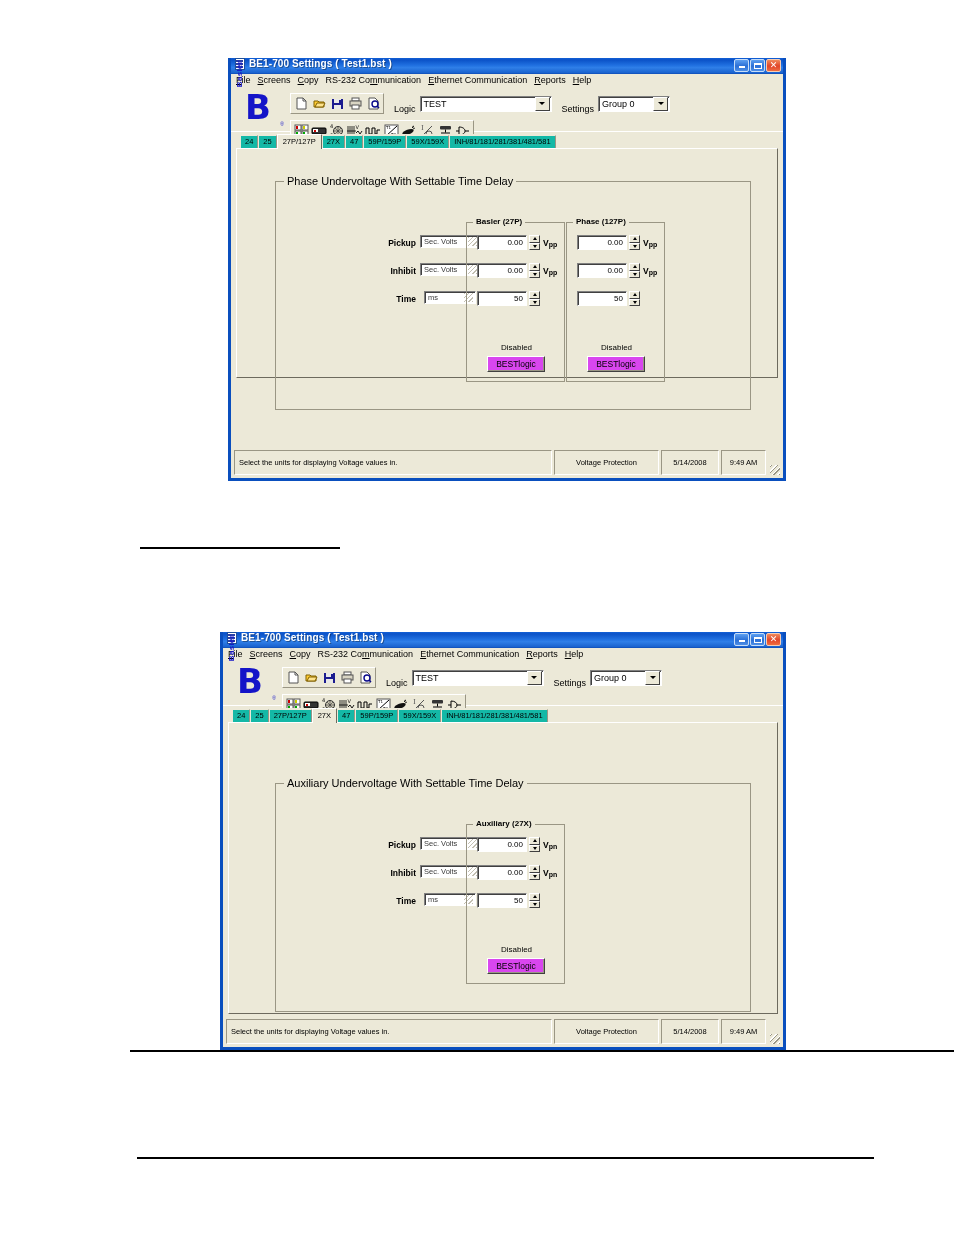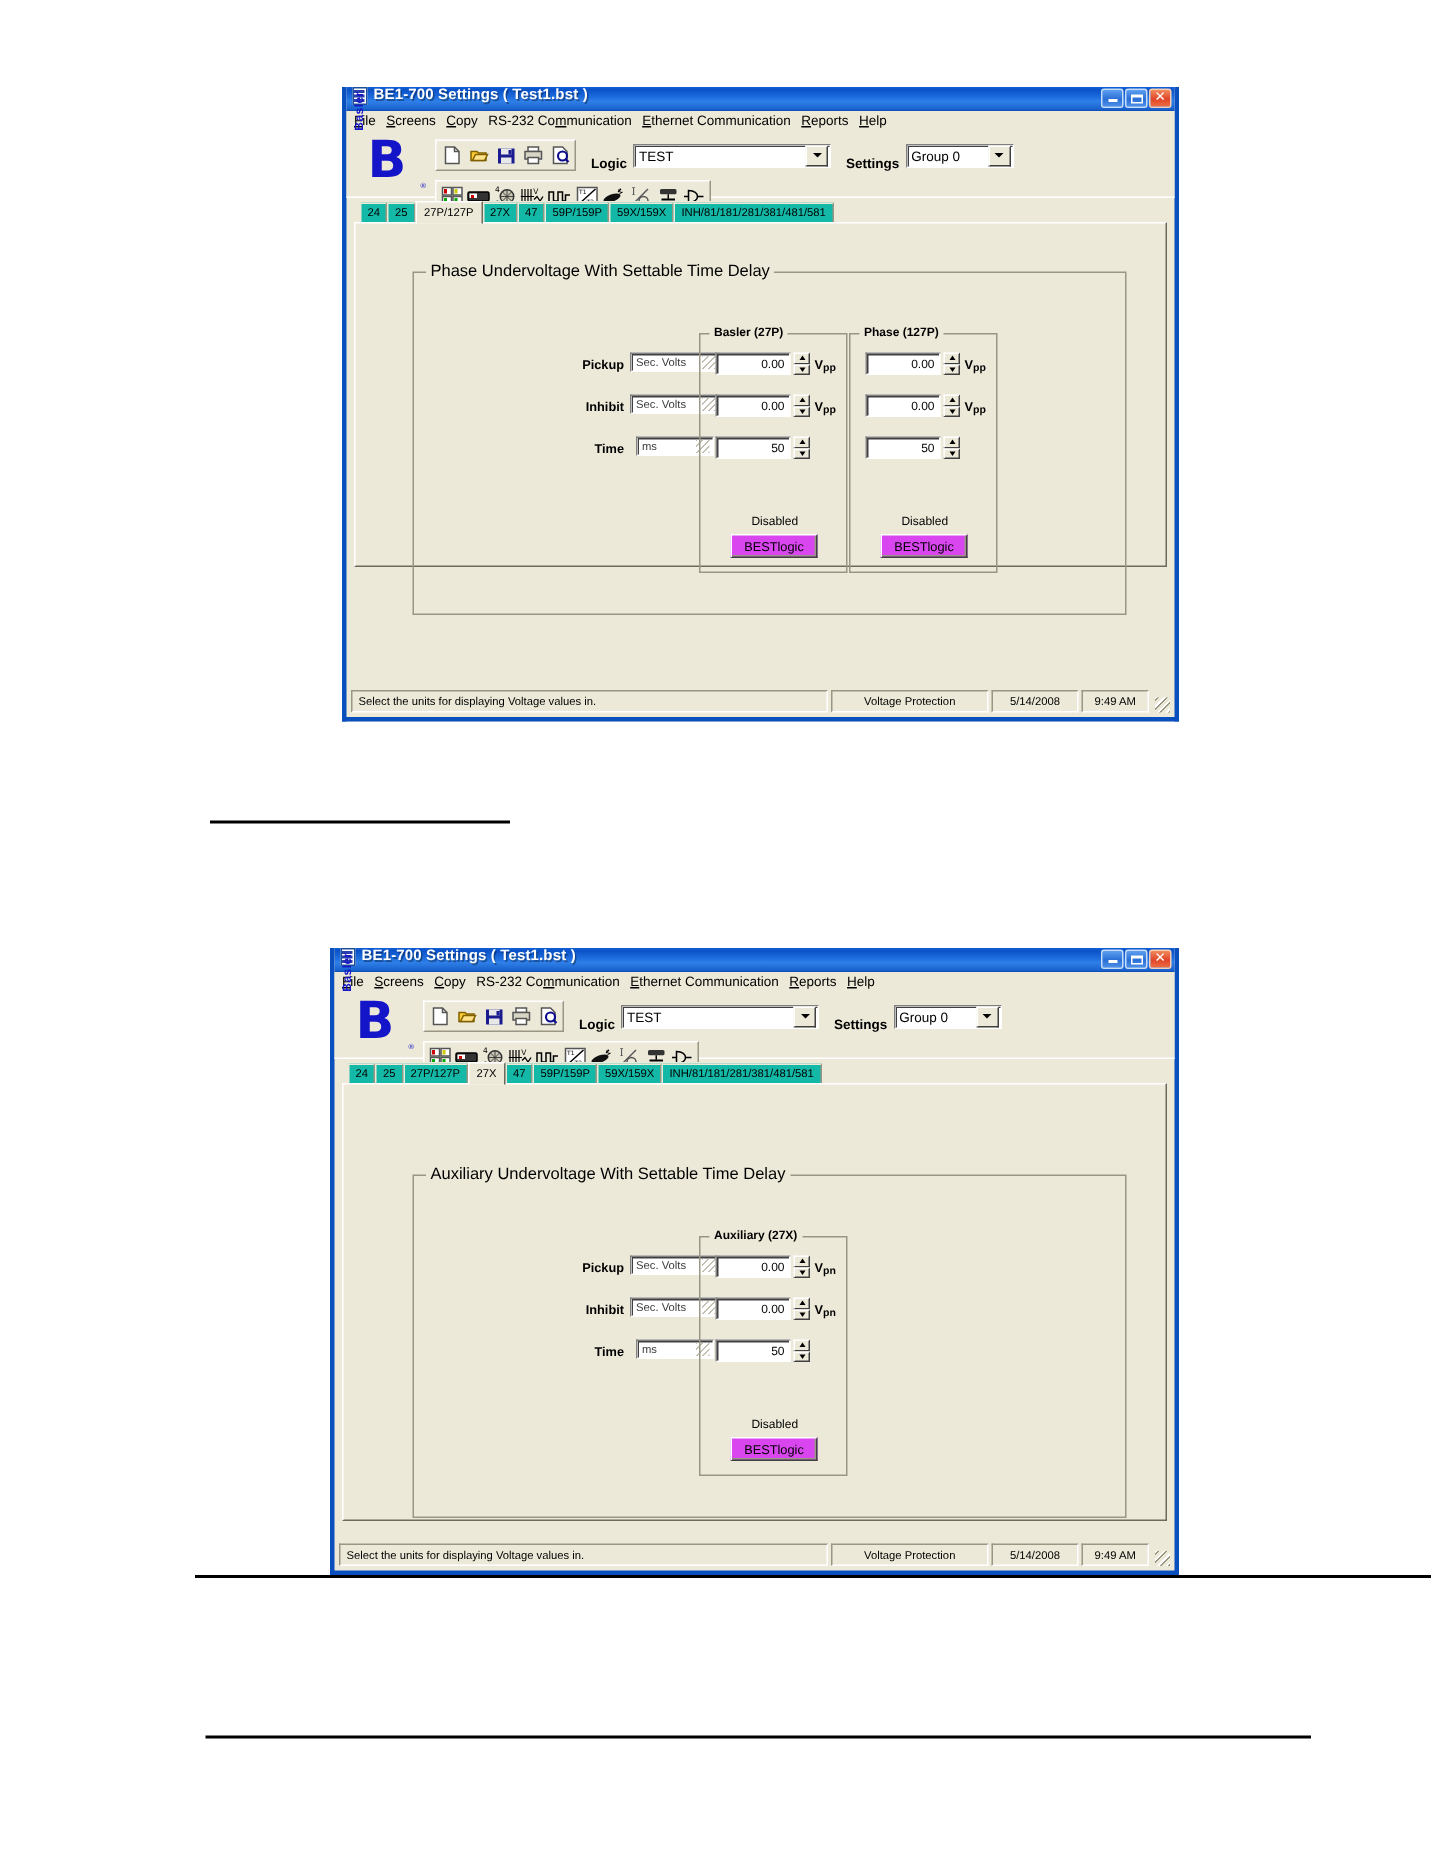--- a/index.html
+++ b/index.html
@@ -95,21 +95,21 @@
     display:flex;border:1px solid #ece9d8;
     border-top-color:#ffffff;border-left-color:#ffffff;
     border-right-color:#9a9684;border-bottom-color:#9a9684;
     background:#ece9d8;padding:1px;
   }
   .tbtn{
     width:18px;height:17px;display:flex;align-items:center;justify-content:center;
     position:relative;overflow:hidden;
   }
   .tbtn svg{display:block;}
-  .combo-lab{font-size:9px;font-weight:bold;color:#000;margin:12px 4px 0 10px;line-height:17px;}
+  .combo-lab{font-size:9px;font-weight:normal;color:#000;margin:12px 4px 0 10px;line-height:17px;}
   .combo{
     height:16px;background:#fff;border:1px solid #808080;
     border-right-color:#fff;border-bottom-color:#fff;
     box-shadow:inset 1px 1px 0 #404040;
     display:flex;align-items:center;box-sizing:border-box;
   }
   .combo .val{font-size:9px;color:#000;padding-left:3px;flex:1;line-height:12px;white-space:nowrap;}
   .combo .arr{
     width:13px;height:12px;margin:1px;flex:0 0 auto;
     background:#ece9d8;border:1px solid #fff;border-right-color:#404040;border-bottom-color:#404040;
@@ -208,21 +208,21 @@
     position:absolute;box-sizing:border-box;
     background:#d946ef;
     border:1px solid #ffffff;border-right-color:#404040;border-bottom-color:#404040;
     box-shadow:inset -1px -1px 0 #9a9684;
     display:flex;align-items:center;justify-content:center;
     font-size:8.5px;color:#000;
   }
 
   
   .statusbar{
-    position:absolute;left:3px;right:3px;bottom:3px;height:15px;
+    position:absolute;left:3px;right:3px;bottom:3px;height:25px;
     display:flex;align-items:stretch;background:#ece9d8;
   }
   .sb-cell{
     border:1px solid #9a9684;border-top-color:#9a9684;border-left-color:#9a9684;
     border-right-color:#ffffff;border-bottom-color:#ffffff;
     box-sizing:border-box;display:flex;align-items:center;
     font-size:7.5px;color:#000;padding-left:4px;margin-right:2px;
   }
   .sb-cell.ctr{justify-content:center;padding-left:0;}
   .sb-grip{

